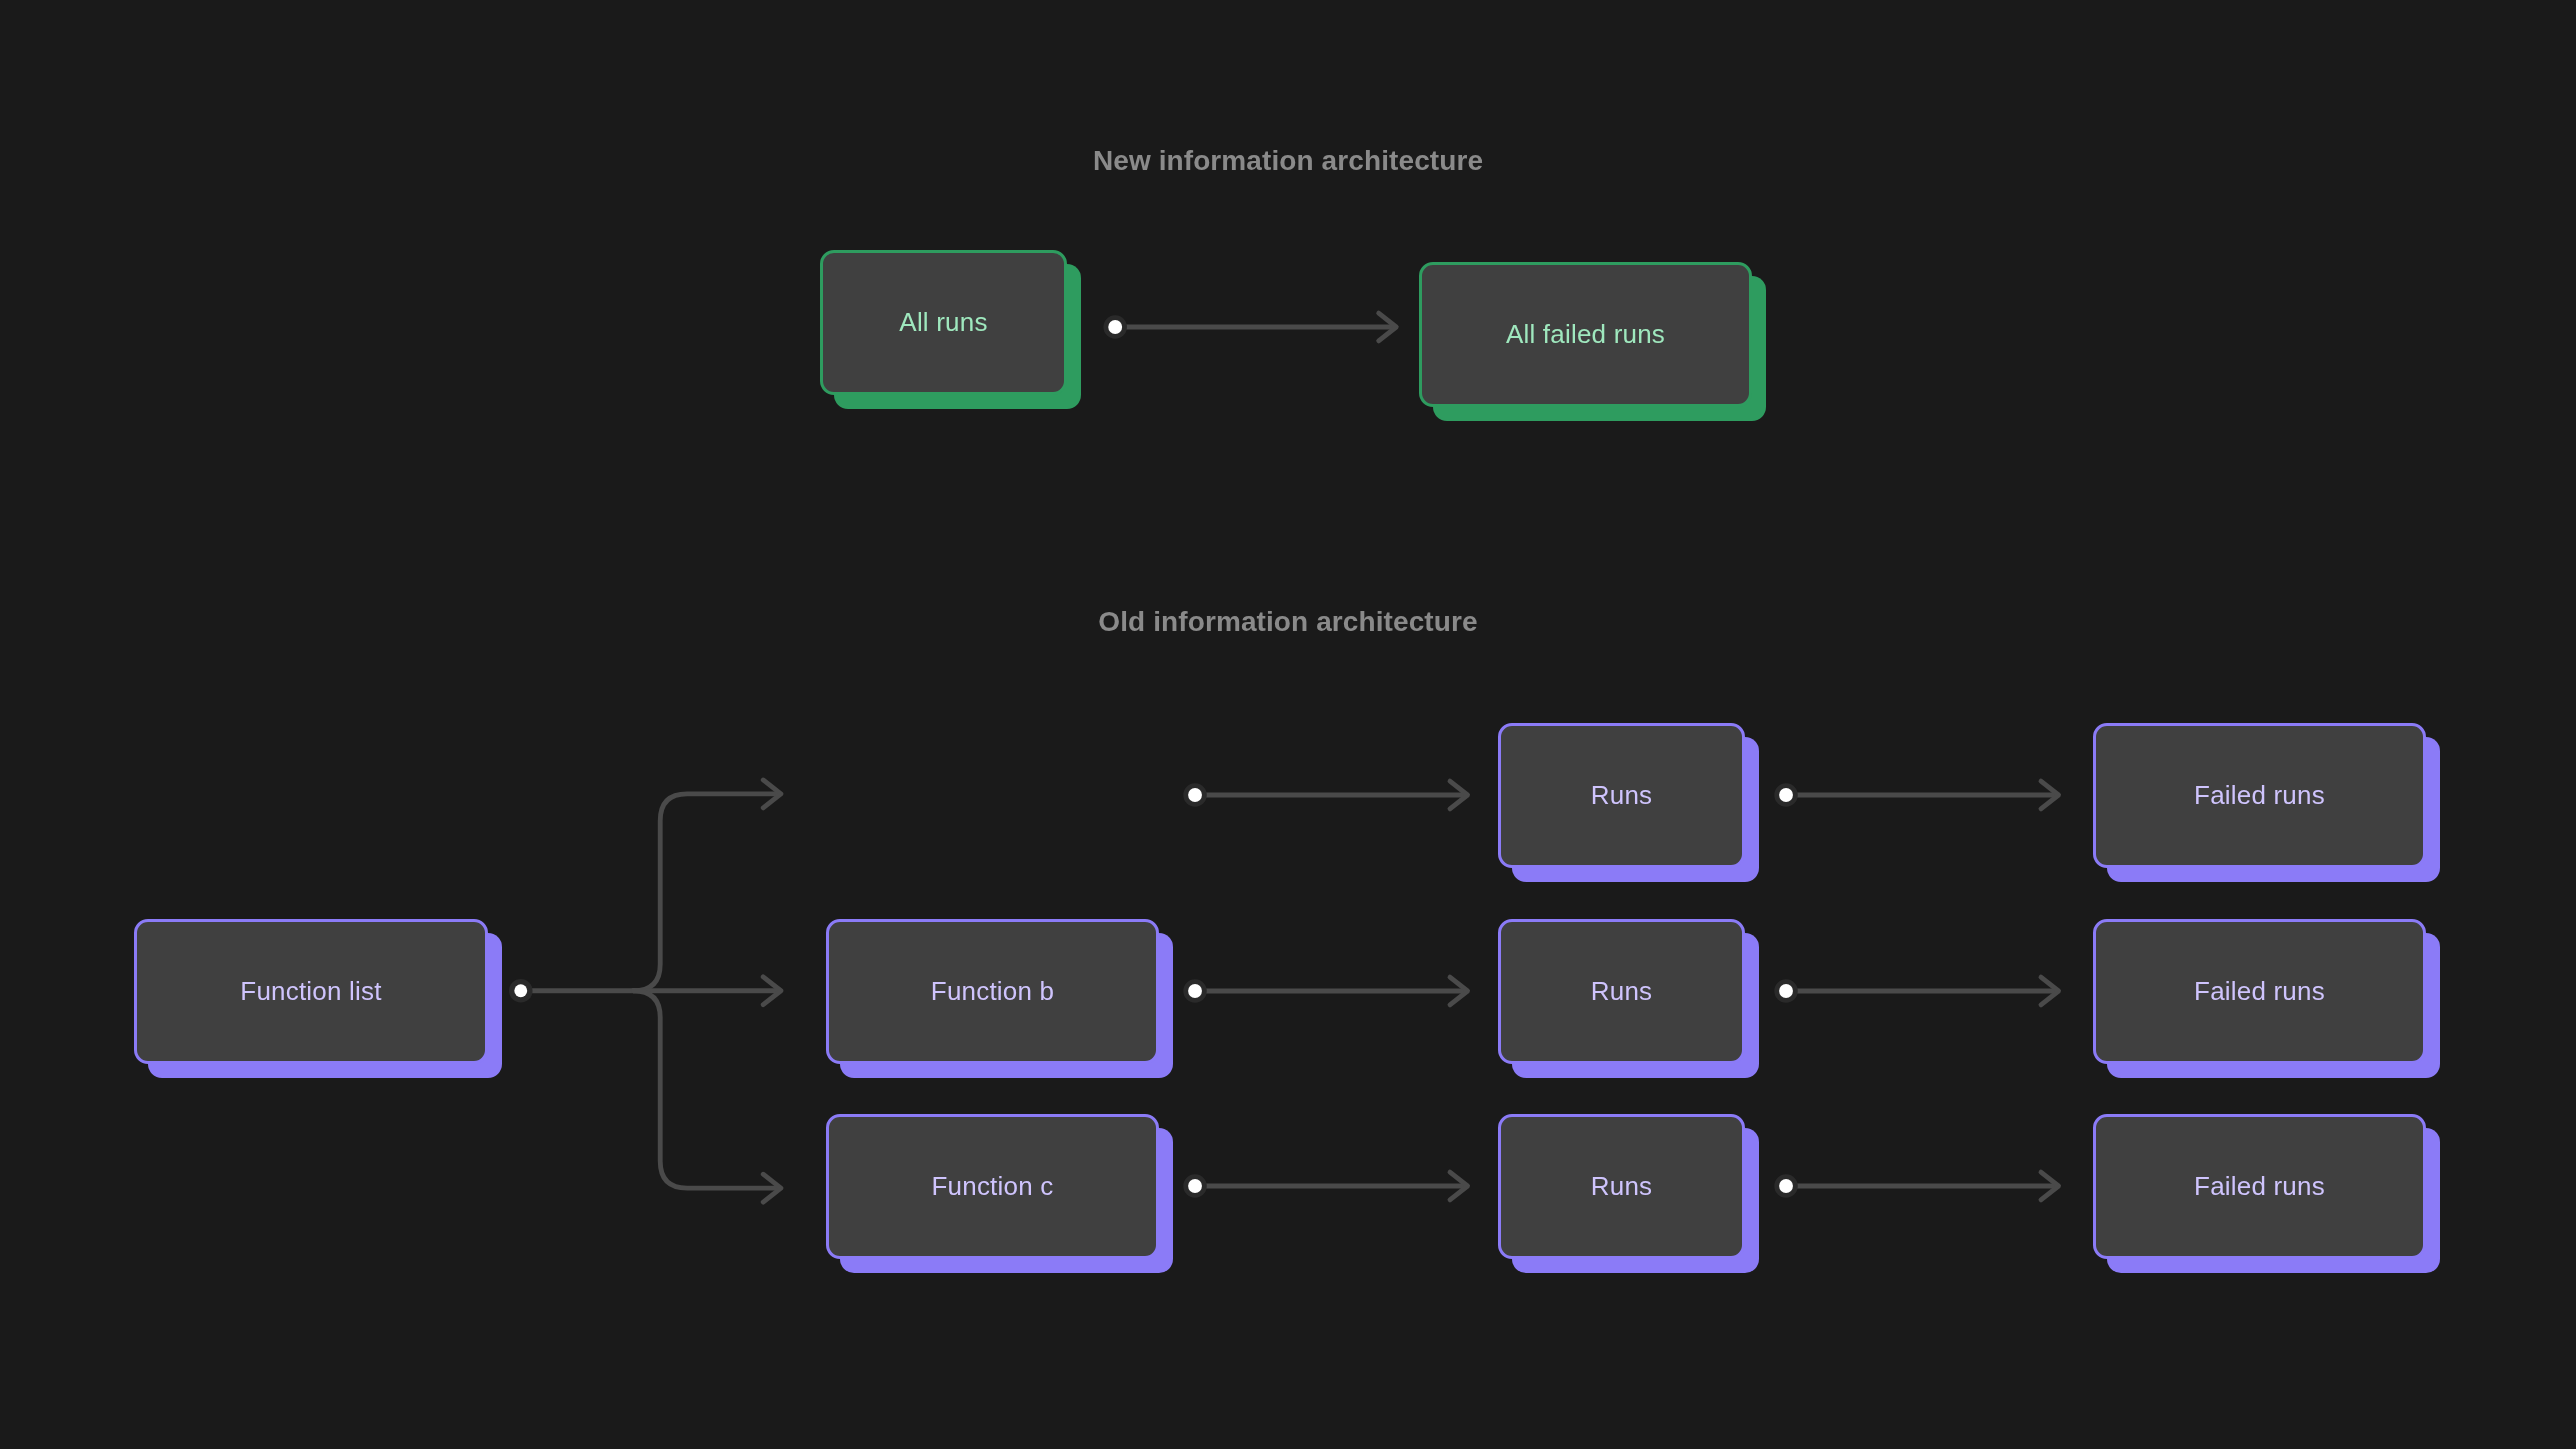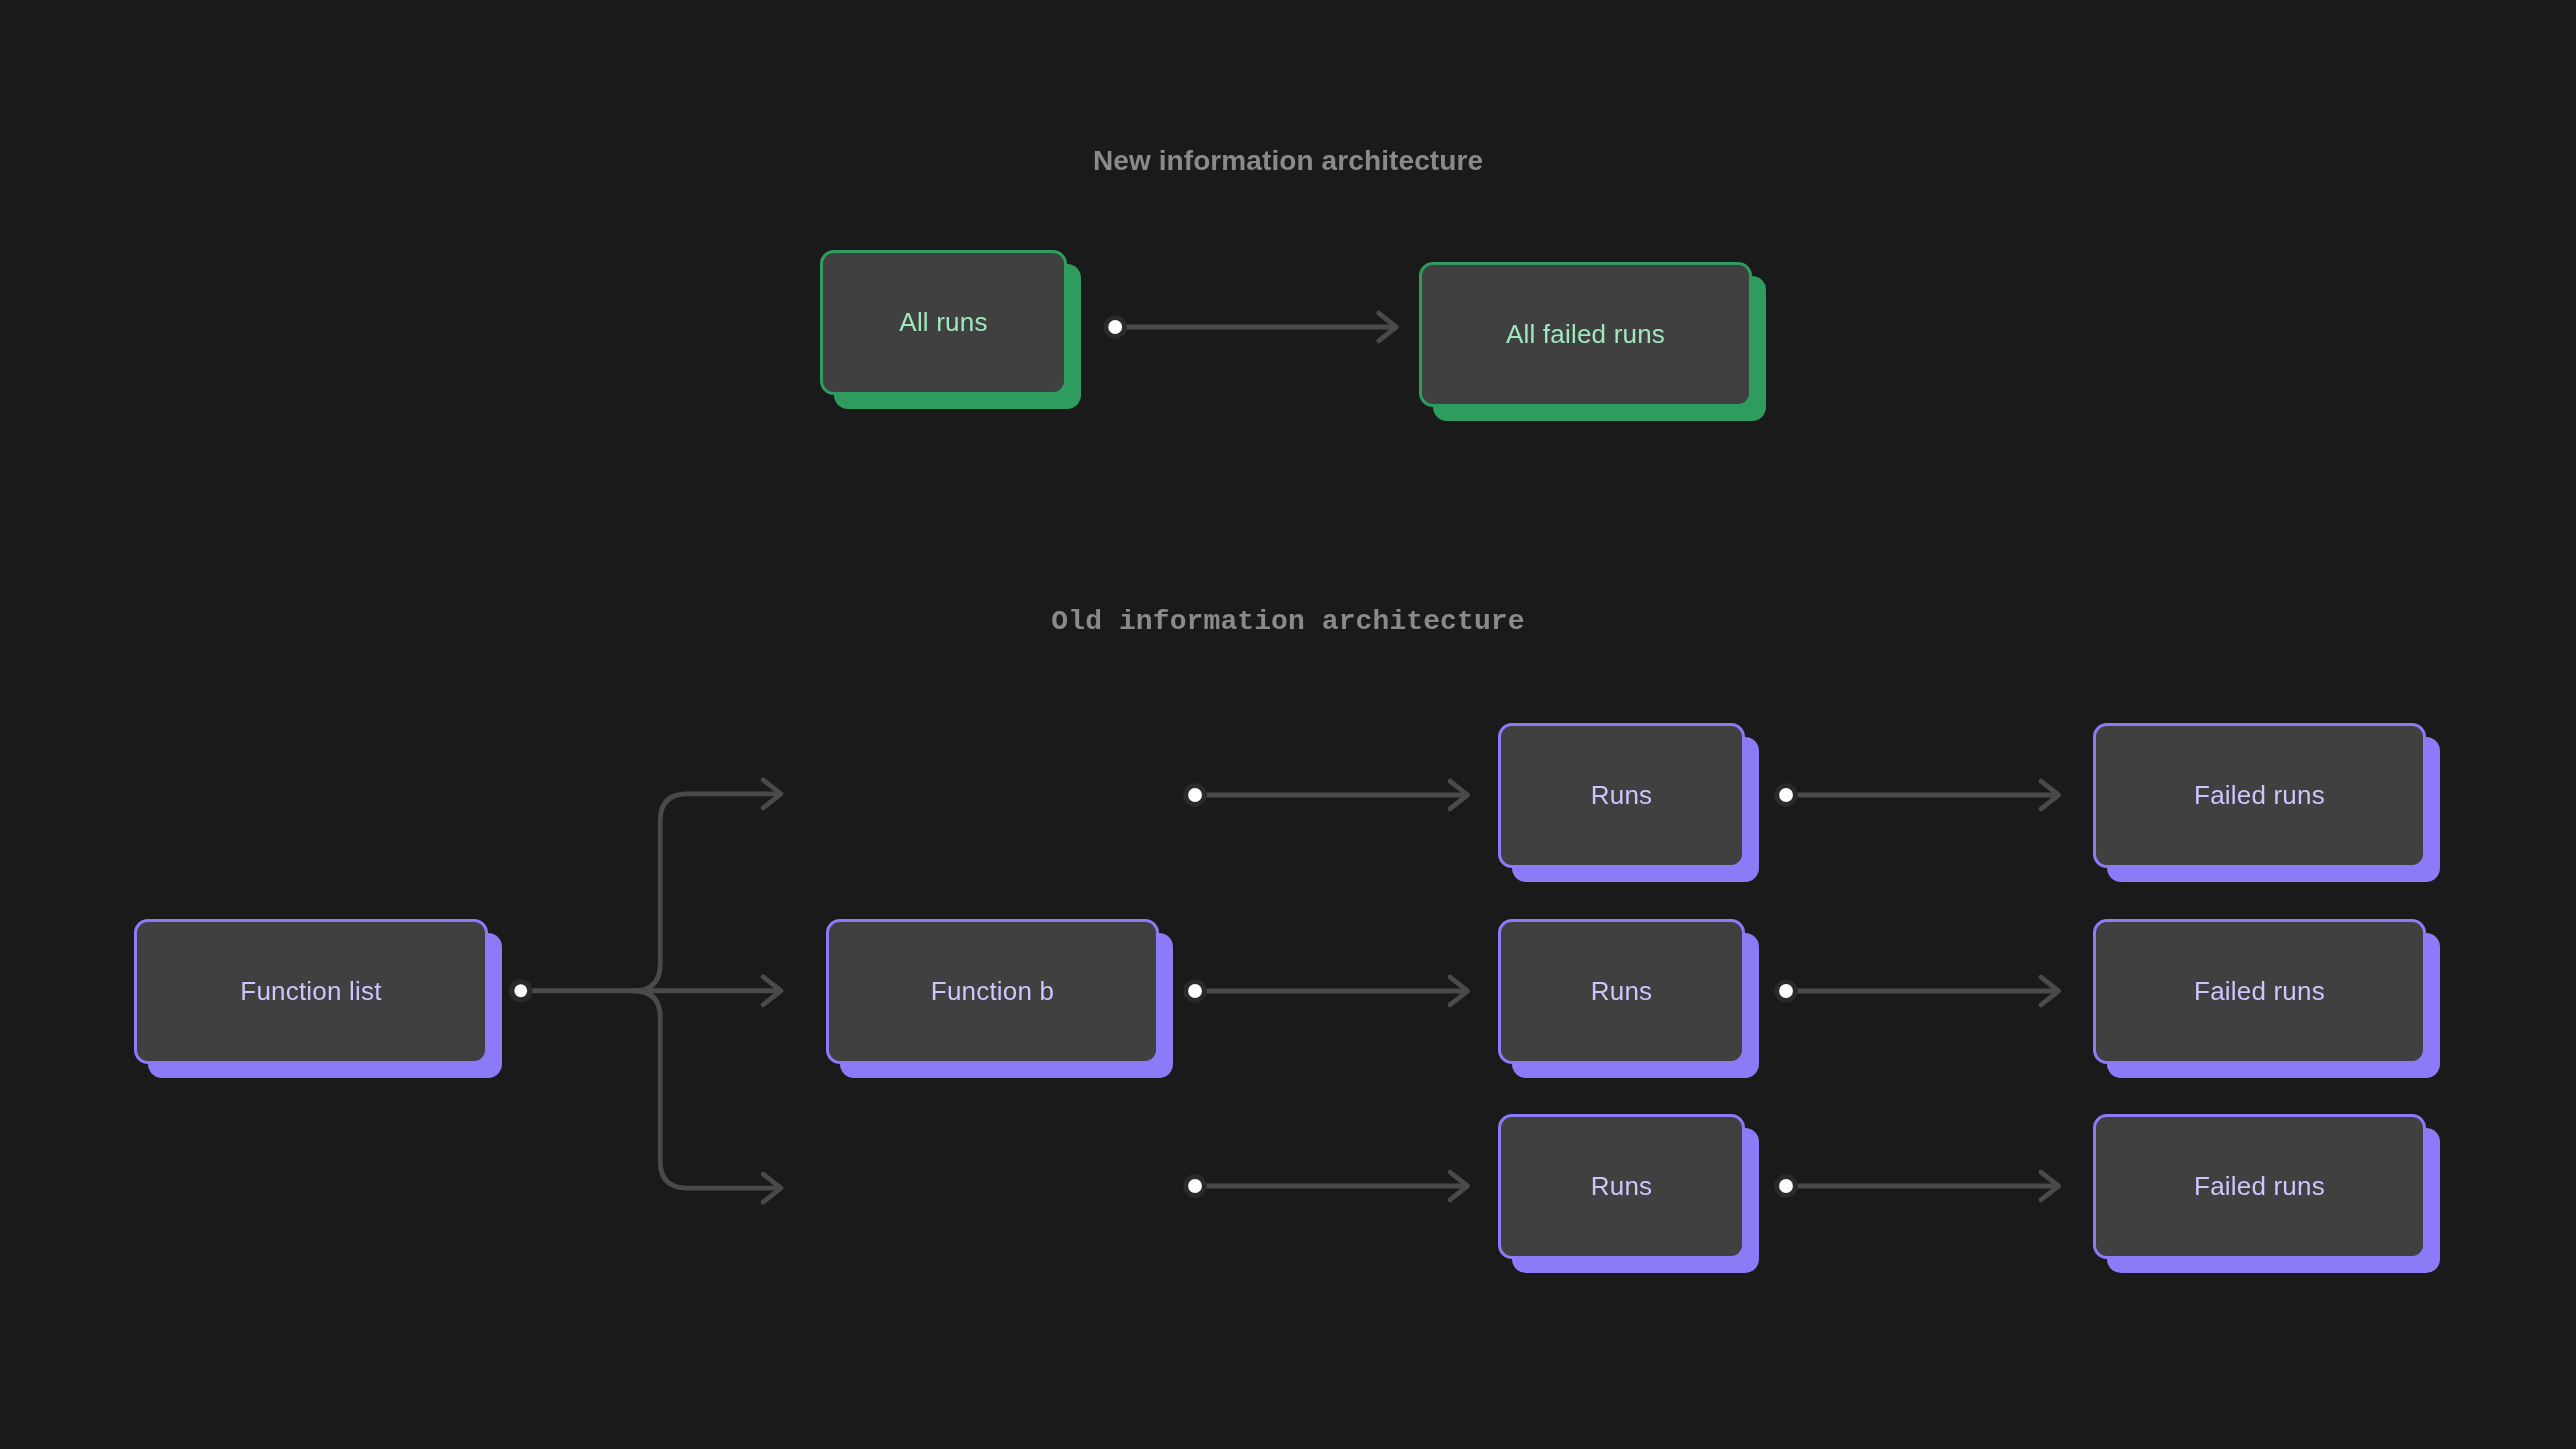--- a/index.html
+++ b/index.html
@@ -103,21 +103,21 @@
     </svg>
   </div>
 
   <div class="node green" style="left:1419px; top:262px; width:333px; height:145px;">
     <div class="shadow"></div>
     <div class="face">
       <span class="label">All failed runs</span>
     </div>
   </div>
 
-  <div class="section-title" style="left:1288px; top:606px;font-family:Liberation Mono, monospace;">Old information architecture</div>
+  <div class="section-title" style="left:1288px; top:606px;">Old information architecture</div>
 
   <div class="node purple" style="left:134px; top:919px; width:354px; height:145px;">
     <div class="shadow"></div>
     <div class="face">
       <span class="label">Function list</span>
     </div>
   </div>
 
   <div class="connector" style="left:499px; top:751px;">
     <svg width="301" height="472" viewBox="0 0 560 880">
@@ -204,20 +204,26 @@
     </svg>
   </div>
 
   <div class="node purple" style="left:2093px; top:919px; width:333px; height:145px;">
     <div class="shadow"></div>
     <div class="face">
       <span class="label">Failed runs</span>
     </div>
   </div>
 
+  <div class="node purple" style="left:826px; top:1114px; width:333px; height:145px;">
+    <div class="shadow"></div>
+    <div class="face">
+      <span class="label">Function c</span>
+    </div>
+  </div>
 
   <div class="connector" style="left:1175px; top:1170px;">
     <svg width="311" height="32" viewBox="0 0 580 60">
       <line x1="36" y1="30" x2="545" y2="30" stroke="#4a4a4a" stroke-width="9" stroke-linecap="round"></line>
       <circle cx="36" cy="30" r="22" fill="#2a2a2a"></circle>
       <circle cx="36" cy="30" r="13" fill="#ffffff"></circle>
       <polyline points="514,4 547,30 514,56" fill="none" stroke="#4a4a4a" stroke-width="9" stroke-linecap="round" stroke-linejoin="round"></polyline>
     </svg>
   </div>
 

